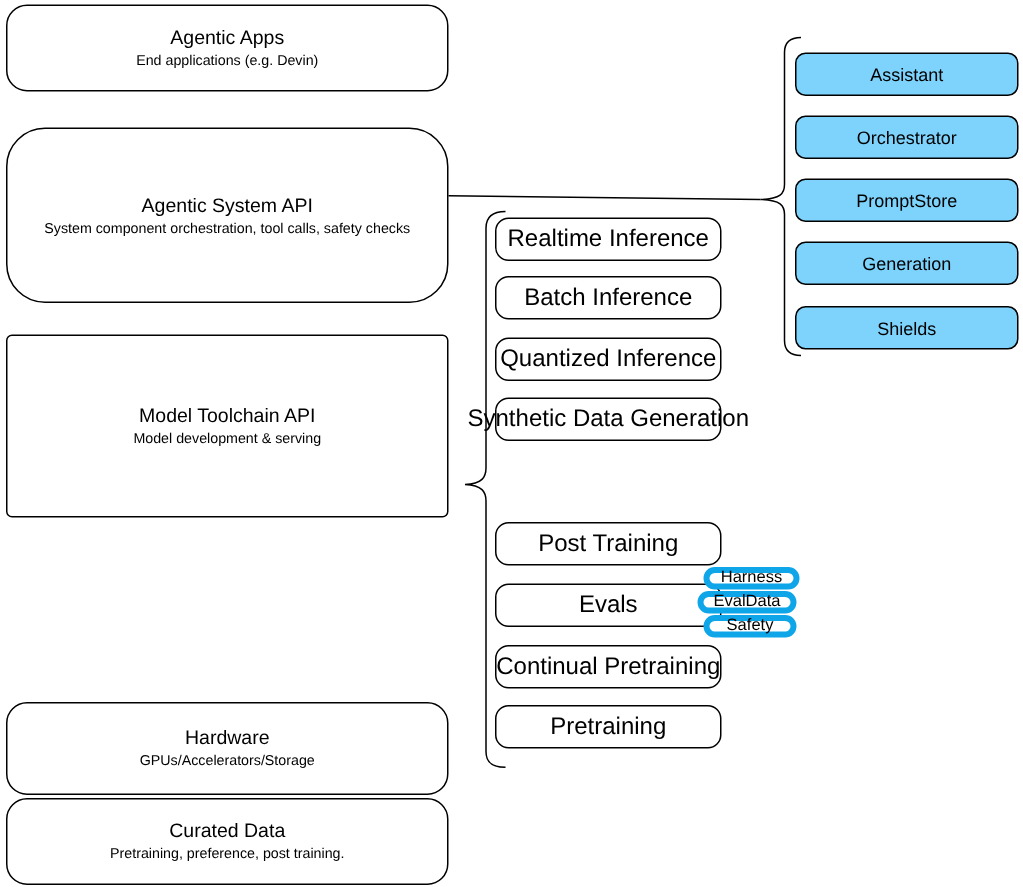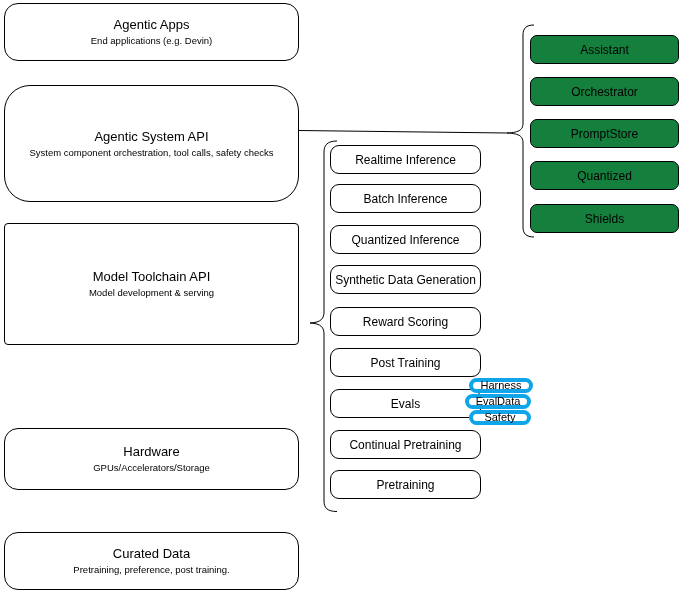--- a/index.html
+++ b/index.html
@@ -40,29 +40,29 @@
     left: 330px;
     width: 151px;
     height: 29px;
     background: #ffffff;
     border: 1px solid #000000;
     border-radius: 9px;
     box-sizing: border-box;
     display: flex;
     align-items: center;
     justify-content: center;
-    font-size: 12px;
+    font-size: 16px;
     z-index: 2;
   }
   .right-box {
     position: absolute;
     left: 530px;
     width: 149px;
     height: 29px;
-    background: #15803d;
+    background: #7dd3fc;
     border: 1px solid #000000;
     border-radius: 7px;
     box-sizing: border-box;
     display: flex;
     align-items: center;
     justify-content: center;
     font-size: 12px;
     z-index: 2;
   }
   .pill {
@@ -101,44 +101,41 @@
     <div class="box-title label">Agentic System API</div>
     <div class="box-subtitle label">System component orchestration, tool calls, safety checks</div>
   </div>
 
   <div class="big-box" style="top:223px;height:122px;border-radius:4px">
     <div class="box-title label">Model Toolchain API</div>
     <div class="box-subtitle label">Model development &amp; serving</div>
   </div>
 
 
-  <div class="big-box" style="top:428px;height:62px;border-radius:14px">
+  <div class="big-box" style="top:468px;height:62px;border-radius:14px">
     <div class="box-title label">Hardware</div>
     <div class="box-subtitle label">GPUs/Accelerators/Storage</div>
   </div>
 
   <div class="big-box" style="top:532px;height:58px;border-radius:14px">
     <div class="box-title label">Curated Data</div>
     <div class="box-subtitle label">Pretraining, preference, post training.</div>
   </div>
 
   <div class="mid-box" style="top:145px">
     <span class="label">Realtime Inference</span>
   </div>
   <div class="mid-box" style="top:184px">
     <span class="label">Batch Inference</span>
   </div>
   <div class="mid-box" style="top:225px">
     <span class="label">Quantized Inference</span>
   </div>
   <div class="mid-box" style="top:265px">
     <span class="label">Synthetic Data Generation</span>
-  </div>
-  <div class="mid-box" style="top:307px">
-    <span class="label">Reward Scoring</span>
   </div>
   <div class="mid-box" style="top:348px">
     <span class="label">Post Training</span>
   </div>
   <div class="mid-box" style="top:430px">
     <span class="label">Continual Pretraining</span>
   </div>
   <div class="mid-box" style="top:389px">
     <span class="label">Evals</span>
   </div>
@@ -159,19 +156,19 @@
   <div class="right-box" style="top:35px">
     <span class="label">Assistant</span>
   </div>
   <div class="right-box" style="top:77px">
     <span class="label">Orchestrator</span>
   </div>
   <div class="right-box" style="top:119px">
     <span class="label">PromptStore</span>
   </div>
   <div class="right-box" style="top:161px">
-    <span class="label">Quantized</span>
+    <span class="label">Generation</span>
   </div>
   <div class="right-box" style="top:204px">
     <span class="label">Shields</span>
   </div>
 
 </div>
 
 </body></html>

